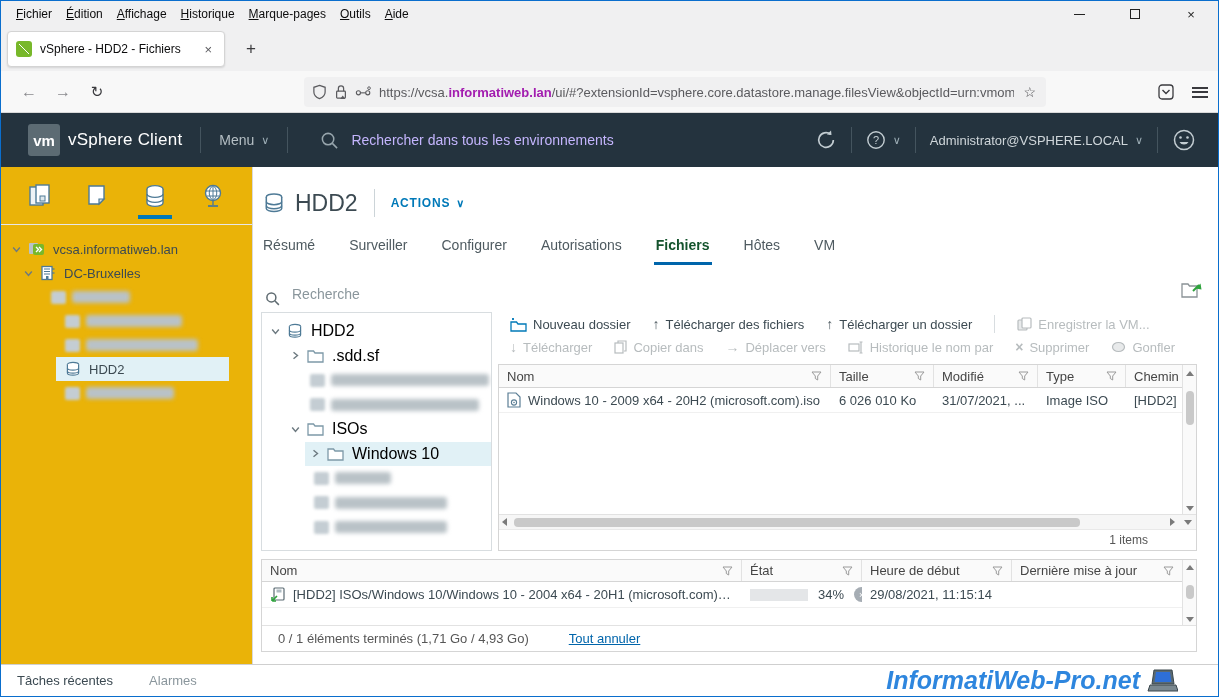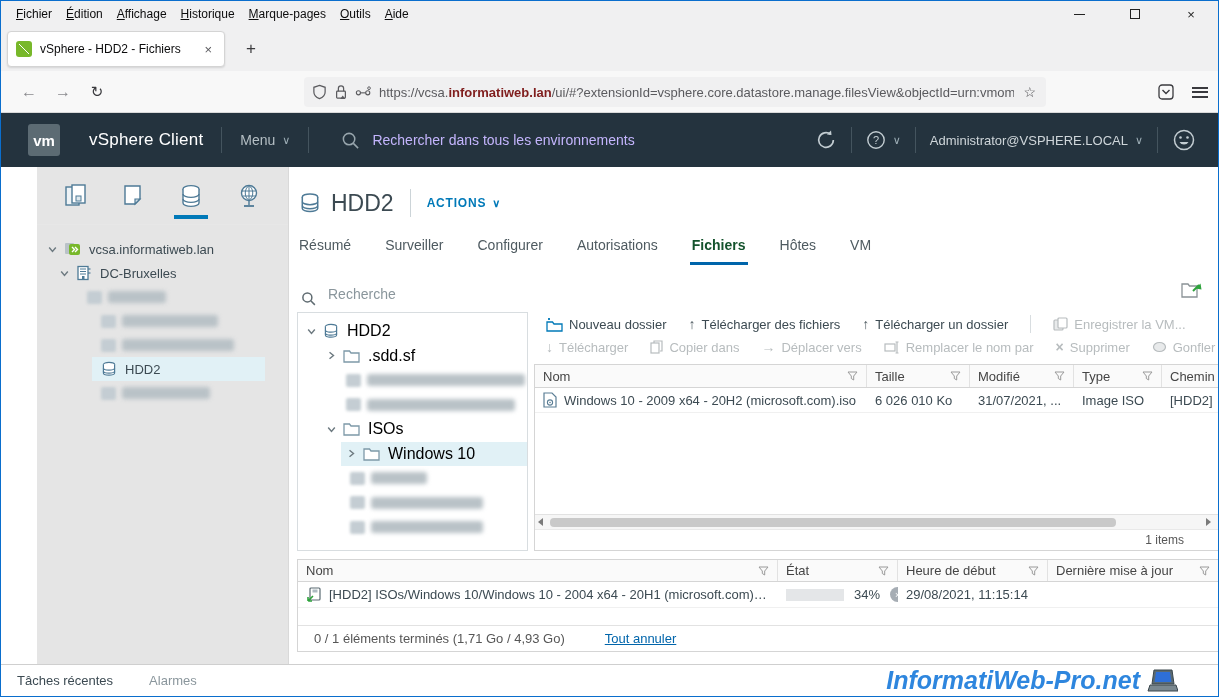--- a/index.html
+++ b/index.html
@@ -24,42 +24,42 @@
   .favicon { width:16px; height:16px; border-radius:3px; background:#78b82a; position:relative; flex:none; }
   .favicon:before { content:""; position:absolute; left:3px; top:3px; width:10px; height:10px; background:
      linear-gradient(45deg, transparent 46%, #fff 46%, #fff 54%, transparent 54%); }
 
   .navbar { height:42px; background:#f8f8f8; border-bottom:1px solid #d9d9d9; display:flex; align-items:center; position:relative; }
   .nav-btn { font-size:16px; color:#8a8a8e; width:32px; height:30px; display:flex; align-items:center; justify-content:center; }
   .nav-btn.dark { color:#3a3a3e; }
   .nav-back { margin-left:12px; } .nav-fwd { margin-left:2px; } .nav-reload { margin-left:2px; font-size:15px; }
   .urlbar { position:absolute; left:303px; top:6px; width:742px; height:30px; background:#f0f0f1; border-radius:4px; display:flex; align-items:center; padding:0 8px; gap:7px; }
   .url-text { flex:1; font-size:13px; color:#5a5a5e; white-space:nowrap; overflow:hidden; }
-  .url-text .domain { color:#7f1d1d; font-weight:bold; }
+  .url-text .domain { color:#a21caf; font-weight:bold; }
   .url-star { color:#4a4a4e; font-size:14px; padding:0 2px; }
   .nav-right { position:absolute; right:10px; top:6px; display:flex; align-items:center; gap:18px; height:30px; }
   .hamburger { width:16px; height:11px; border-top:2px solid #3a3a3e; border-bottom:2px solid #3a3a3e; position:relative; }
   .hamburger:before { content:""; position:absolute; left:0; right:0; top:2.5px; border-top:2px solid #3a3a3e; }
 
   
   .vs-header { height:54px; background:var(--header-bg,#24333e); display:flex; align-items:center; color:#fff; position:relative; }
   .vm-logo { width:32px; height:32px; background:#5c6b73; border-radius:3px; margin-left:27px; display:flex; align-items:center; justify-content:center; font-weight:bold; font-size:15px; color:#fff; }
-  .vs-title { font-size:17px; color:#fff; margin-left:29px; letter-spacing:.2px; }
+  .vs-title { font-size:17px; color:#fff; margin-left:8px; letter-spacing:.2px; }
   .vdiv { width:1px; height:26px; background:#44545e; margin:0 18px; }
   .hmenu { font-size:14px; color:#b5bfc4; display:flex; align-items:center; gap:7px; }
   .chev { font-size:11px; color:#9fb0b8; }
   .vs-search { display:flex; align-items:center; gap:12px; margin-left:14px; }
   .vs-search-text { font-size:14px; color:#c4b5fd; }
   .vs-right { position:absolute; right:0; top:0; height:54px; display:flex; align-items:center; }
   .vs-right .vdiv { margin:0 14px; }
   .account { font-size:13px; color:#cfd6da; display:flex; align-items:center; gap:7px; }
 
   
   .app { position:relative; height:497px; display:flex; background:#fff; }
-  .sidebar { width:252px; border-right:1px solid #d9d9d9; background:#e5e5e5; flex:none;margin-left:36px; }
+  .sidebar { width:252px; border-right:1px solid #d9d9d9; background:#eab308; flex:none; }
   .obj-tabs { height:58px; display:flex; align-items:center; justify-content:space-around; padding:0 10px; border-bottom:1px solid #e7e7e7; }
   .obj-tab { width:46px; height:50px; display:flex; align-items:center; justify-content:center; position:relative; }
   .obj-tab.active:after { content:""; position:absolute; left:6px; right:6px; bottom:2px; height:4px; background:var(--accent,#0079b8); }
   .tree { padding-top:12px; font-size:13px; color:#3c4a52; }
   .trow { height:24px; display:flex; align-items:center; gap:6px; white-space:nowrap; }
   .trow .lbl { padding-left:2px; }
   .sel { background:var(--selection,#e1f1f6); }
   .blurblob { height:12px; border-radius:3px; background:#b9c2c7; filter:blur(2px); }
   .ghosticon { width:15px; height:13px; border-radius:2px; background:#c4cdd3; filter:blur(1.5px); flex:none; }
 
@@ -514,21 +514,21 @@
             <span class="ticon">→</span>
             <span>Déplacer vers</span>
           </span>
           <span class="tbtn disabled">
             <span class="icon">
                 <svg width="16" height="13" viewBox="0 0 16 13">
                   <rect x="1" y="3" width="10" height="7" fill="none" stroke="#b7bcbe" stroke-width="1.2"></rect>
                   <path d="M13 1 v11 M11.5 1 h3 M11.5 12 h3" stroke="#b7bcbe" stroke-width="1.2"></path>
                 </svg>
               </span>
-            <span>Remplacer le nom par</span>
+            <span>Historique le nom par</span>
           </span>
           <span class="tbtn disabled">
             <span class="ticon">×</span>
             <span>Supprimer</span>
           </span>
           <span class="tbtn disabled">
             <span class="icon">
                 <svg width="15" height="12" viewBox="0 0 15 12">
                   <ellipse cx="7.5" cy="6" rx="6" ry="4.5" fill="#e8eaeb" stroke="#b7bcbe" stroke-width="1.2"></ellipse>
                 </svg>

